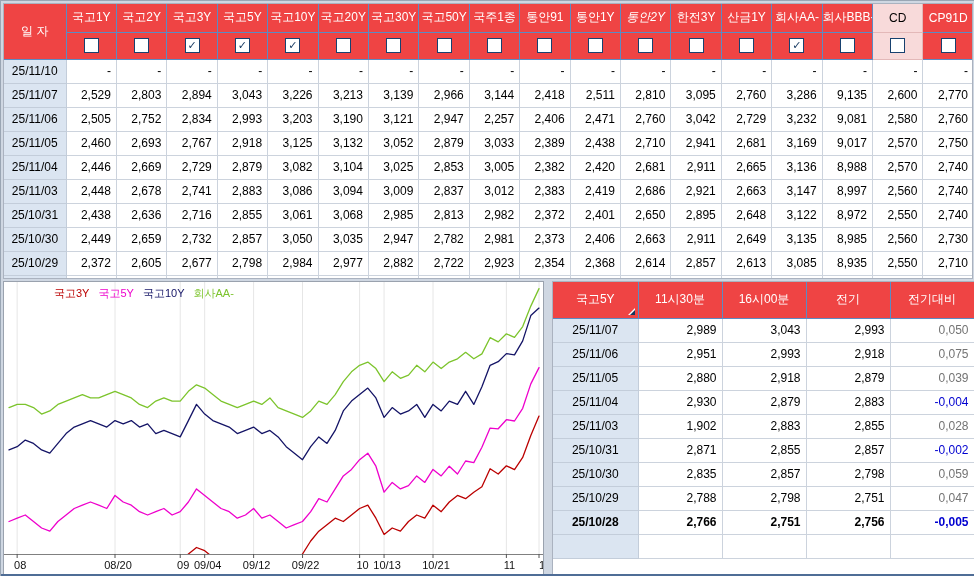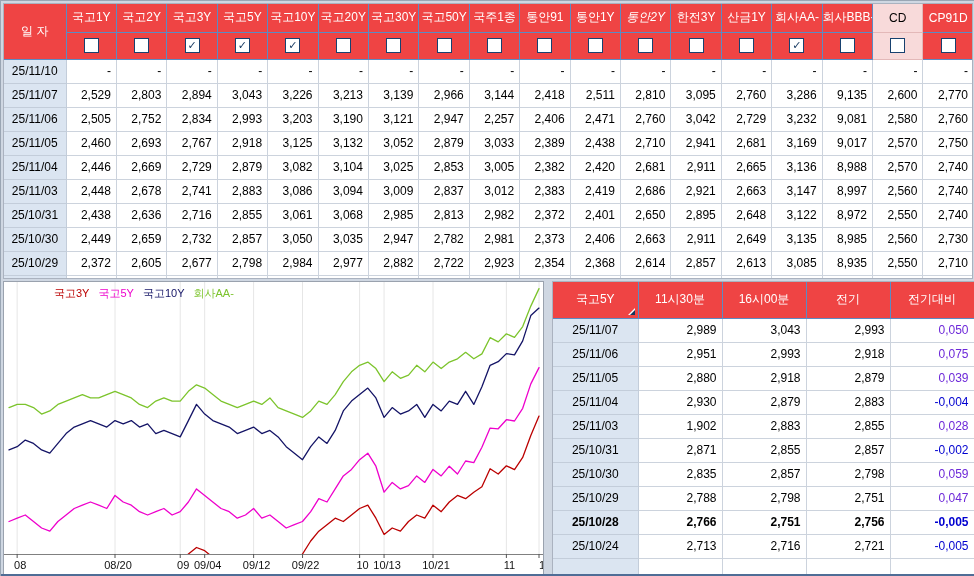--- a/index.html
+++ b/index.html
@@ -38,21 +38,21 @@
   }
 
   td.datec{
     background:#dbe5f1;text-align:center;
     border-right:1px solid #c3cdda;border-bottom:1px solid #c3cdda;
   }
   td.num{
     background:#fff;text-align:right;padding-right:5px;
     border-right:1px solid #ccd3dd;border-bottom:1px solid #ccd3dd;
   }
-  td.num.up{color:#6d28d9;margin-left:44px;}
+  td.num.up{color:#737373;margin-left:44px;}
   td.num.down{color:#0000d0;}
 
   #rt-first-hdr{position:relative;}
   #rt-first-hdr .sort-tri{
     position:absolute;right:3px;bottom:3px;width:0;height:0;
     border-left:7px solid transparent;border-bottom:7px solid #ffffff;
   }
   #rt-first-hdr .sort-tri::after{
     content:"";position:absolute;left:-5px;top:2px;width:0;height:0;
     border-left:5px solid transparent;border-bottom:5px solid #12355e;
@@ -544,27 +544,20 @@
           <td class="num up">0,047</td>
         </tr>
         <tr style="height:24px;font-weight:bold;">
           <td class="datec">25/10/28</td>
           <td class="num">2,766</td>
           <td class="num">2,751</td>
           <td class="num">2,756</td>
           <td class="num down">-0,005</td>
         </tr>
         <tr style="height:24px;">
-          <td class="datec">25/10/24</td>
-          <td class="num">2,713</td>
-          <td class="num">2,716</td>
-          <td class="num">2,721</td>
-          <td class="num down">-0,005</td>
-        </tr>
-        <tr style="height:24px;">
           <td class="datec"></td>
           <td class="num"></td>
           <td class="num"></td>
           <td class="num"></td>
           <td class="num"></td>
         </tr>
       </tbody>
   </table>
 </div>
 

